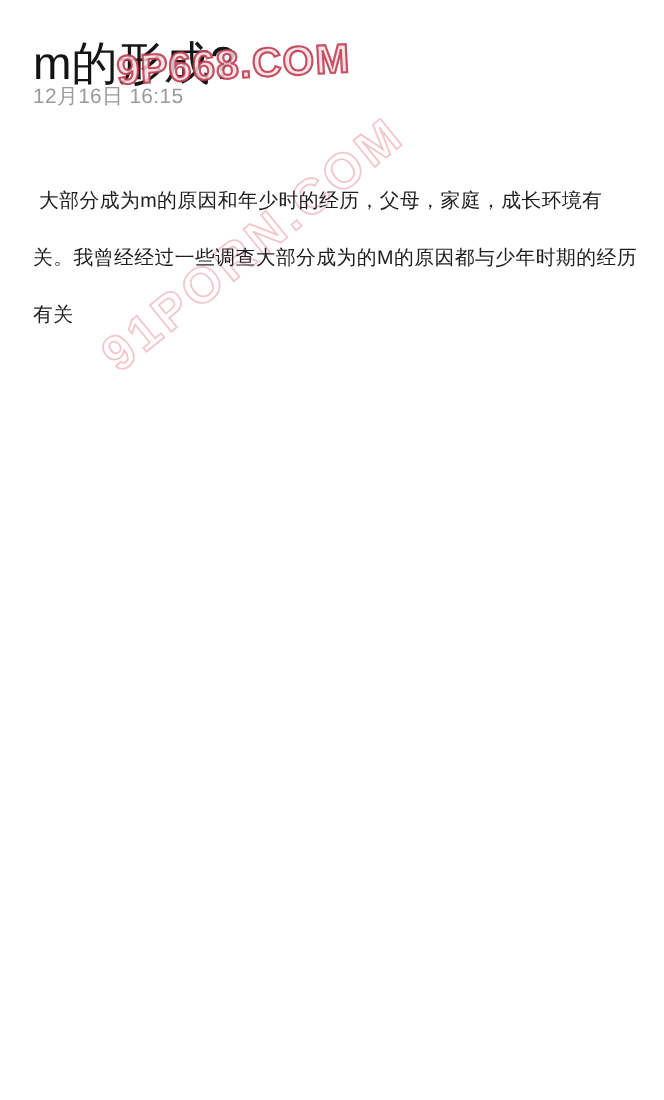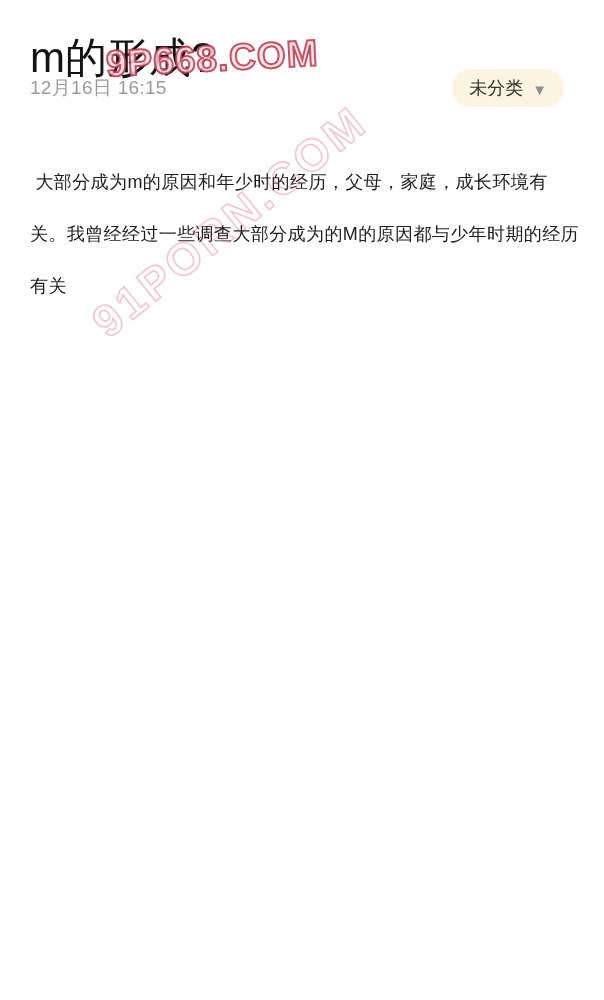--- a/index.html
+++ b/index.html
@@ -120,23 +120,19 @@
 
   <h1 class="note-title">m的形成?</h1>
 
   <div class="watermark watermark-top">9P668.COM</div>
 
   <div class="watermark watermark-diagonal">91PORN.COM</div>
 
   <div class="meta-row">
     <span class="note-date">12月16日 16:15</span>
 
-    <div class="category-pill">
-      <span class="category-label">未分类</span>
-      <span class="chevron">▼</span>
-    </div>
   </div>
 
   <div class="note-body">
     <p class="para"> 大部分成为m的原因和年少时的经历，父母，家庭，成长环境有关。我曾经经过一些调查大部分成为的M的原因都与少年时期的经历有关</p>
   </div>
 
 </div>
 
 </body></html>

